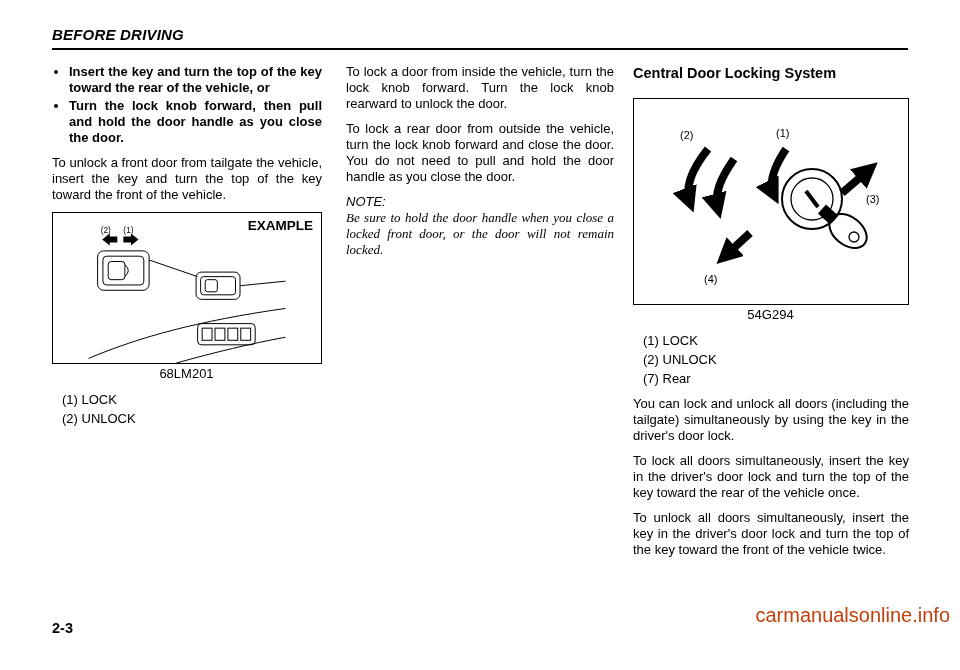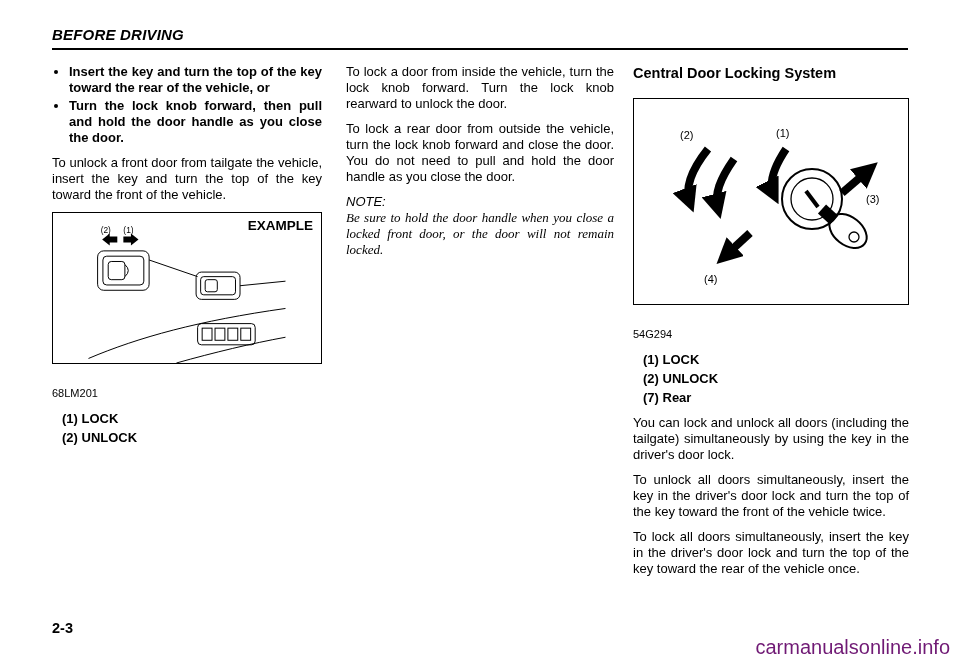--- a/index.html
+++ b/index.html
@@ -21,33 +21,33 @@
 
   .h3 { font-size:14.5px; font-weight:bold; line-height:18px; margin-bottom:16px; }
 
   .note-label { font-style:italic; margin-bottom:0; text-align:left; }
   .note-body  { font-style:italic; text-align:justify; margin-bottom:16px;font-family:Liberation Serif, serif; }
 
   .figure { position:relative; border:1px solid #000; background:#fff; margin-top:4px; }
   .figure.f1 { height:152px; }
   .figure.f2 { height:207px; }
   .figure-label { position:absolute; top:5px; right:8px; font-weight:bold; font-size:13.5px; }
-  .figure-caption { text-align:left; font-size:11px; margin:21px 1px 9px 0; }
+  .figure-caption { text-align:center; font-size:13px; margin:2px 1px 9px 0; }
   .legend { margin:0 0 2px 10px; line-height:17px; }
-  .legend-block { margin-bottom:9px;font-weight:bold; }
+  .legend-block { margin-bottom:9px; }
 
   .fig-svg { position:absolute; left:0; top:0; width:100%; height:100%; }
   .ln  { fill:none; stroke:#000; stroke-width:1.3; }
   .ln2 { fill:none; stroke:#000; stroke-width:2; }
   .arr { fill:none; stroke:#000; stroke-linecap:butt; }
   .solid { fill:#000; stroke:none; }
   .svg-callout { font-family:"Liberation Sans",sans-serif; font-size:11px; fill:#000; }
 
   .page-number { position:absolute; left:52px; top:620px; font-size:14.5px; font-weight:bold; }
-  .watermark { position:absolute; right:10px; top:636px; font-size:20px; color:#701a75; }
+  .watermark { position:absolute; right:10px; top:604px; font-size:20px; color:#c2410c; }
 </style>
 </head>
 <body>
 
 <div class="page">
 
   <div class="header">BEFORE DRIVING</div>
   <div class="rule"></div>
 
   <div class="col col1">
@@ -141,20 +141,20 @@
     </div>
     <div class="figure-caption">54G294</div>
 
     <div class="legend-block">
       <p class="legend">(1) LOCK</p>
       <p class="legend">(2) UNLOCK</p>
       <p class="legend">(7) Rear</p>
     </div>
 
     <p class="para">You can lock and unlock all doors (including the tailgate) simultaneously by using the key in the driver's door lock.</p>
+    <p class="para">To lock all doors simultaneously, insert the key in the driver's door lock and turn the top of the key toward the rear of the vehicle once.</p>
     <p class="para">To unlock all doors simultaneously, insert the key in the driver's door lock and turn the top of the key toward the front of the vehicle twice.</p>
-    <p class="para">To lock all doors simultaneously, insert the key in the driver's door lock and turn the top of the key toward the rear of the vehicle once.</p>
   </div>
 
   <div class="page-number">2-3</div>
   <div class="watermark">carmanualsonline.info</div>
 
 </div>
 
 </body></html>

